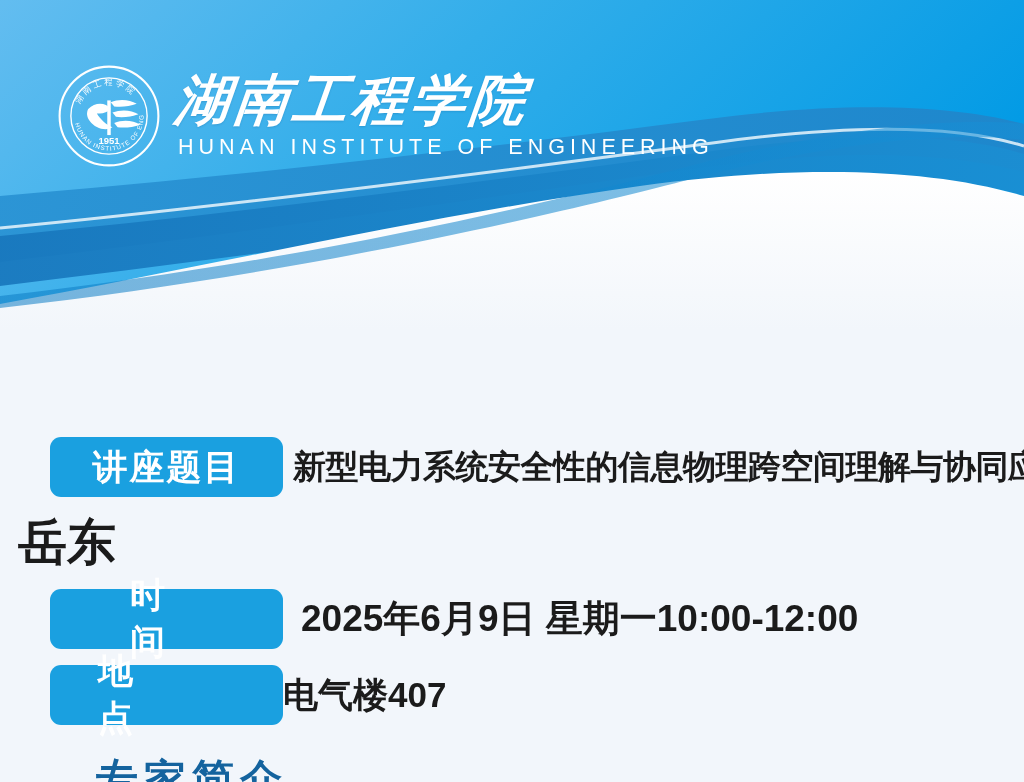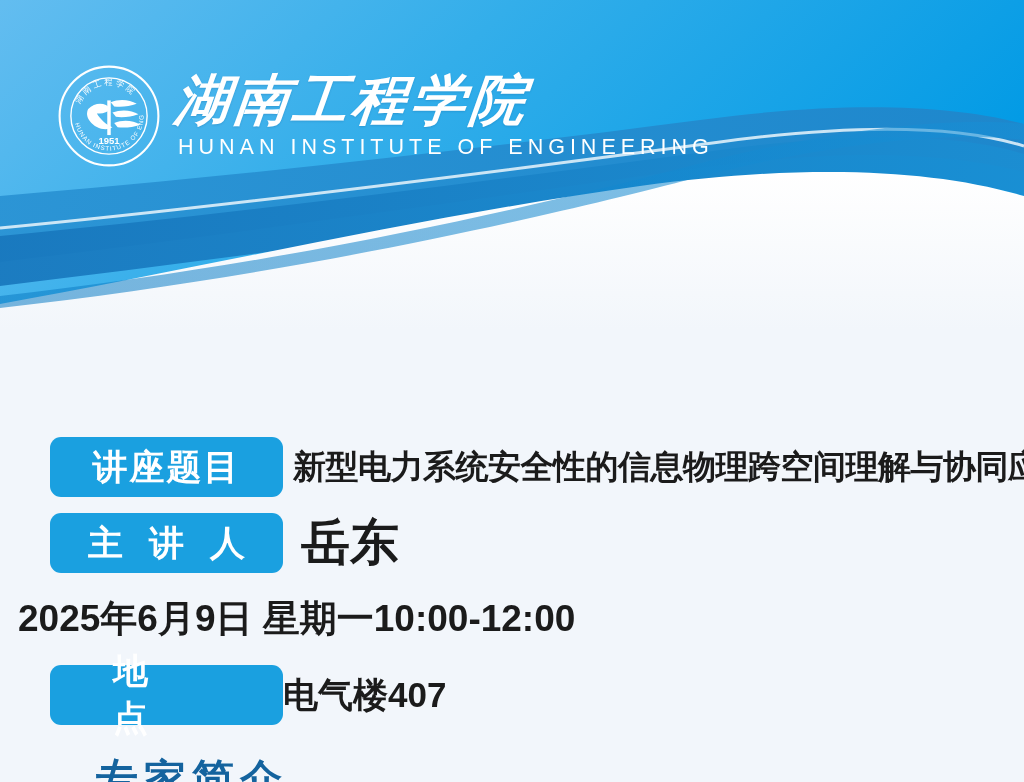--- a/index.html
+++ b/index.html
@@ -167,29 +167,29 @@
 
 
   <div id="info-block">
 
     <div class="info-row">
       <div class="info-label spread4">讲座题目</div>
       <div class="info-value v-title">新型电力系统安全性的信息物理跨空间理解与协同应对机制</div>
     </div>
 
     <div class="info-row">
-      <div class="info-label spread3">主讲人</div>
       <div class="info-value v-speaker">岳东</div>
     </div>
 
     <div class="info-row">
+      <div class="info-label spread3" style="letter-spacing:80px;padding-left:80px;">时间</div>
       <div class="info-value v-time">2025年6月9日 星期一10:00-12:00</div>
     </div>
 
     <div class="info-row">
-      <div class="info-label spread3" style="letter-spacing:80px;padding-left:63px;">地点</div>
+      <div class="info-label spread3" style="letter-spacing:80px;padding-left:48px;">地点</div>
       <div class="info-value v-place">电气楼407</div>
     </div>
   </div>
 
   <div id="bio-heading">专家简介</div>
 
 </div>
 
 </body></html>

